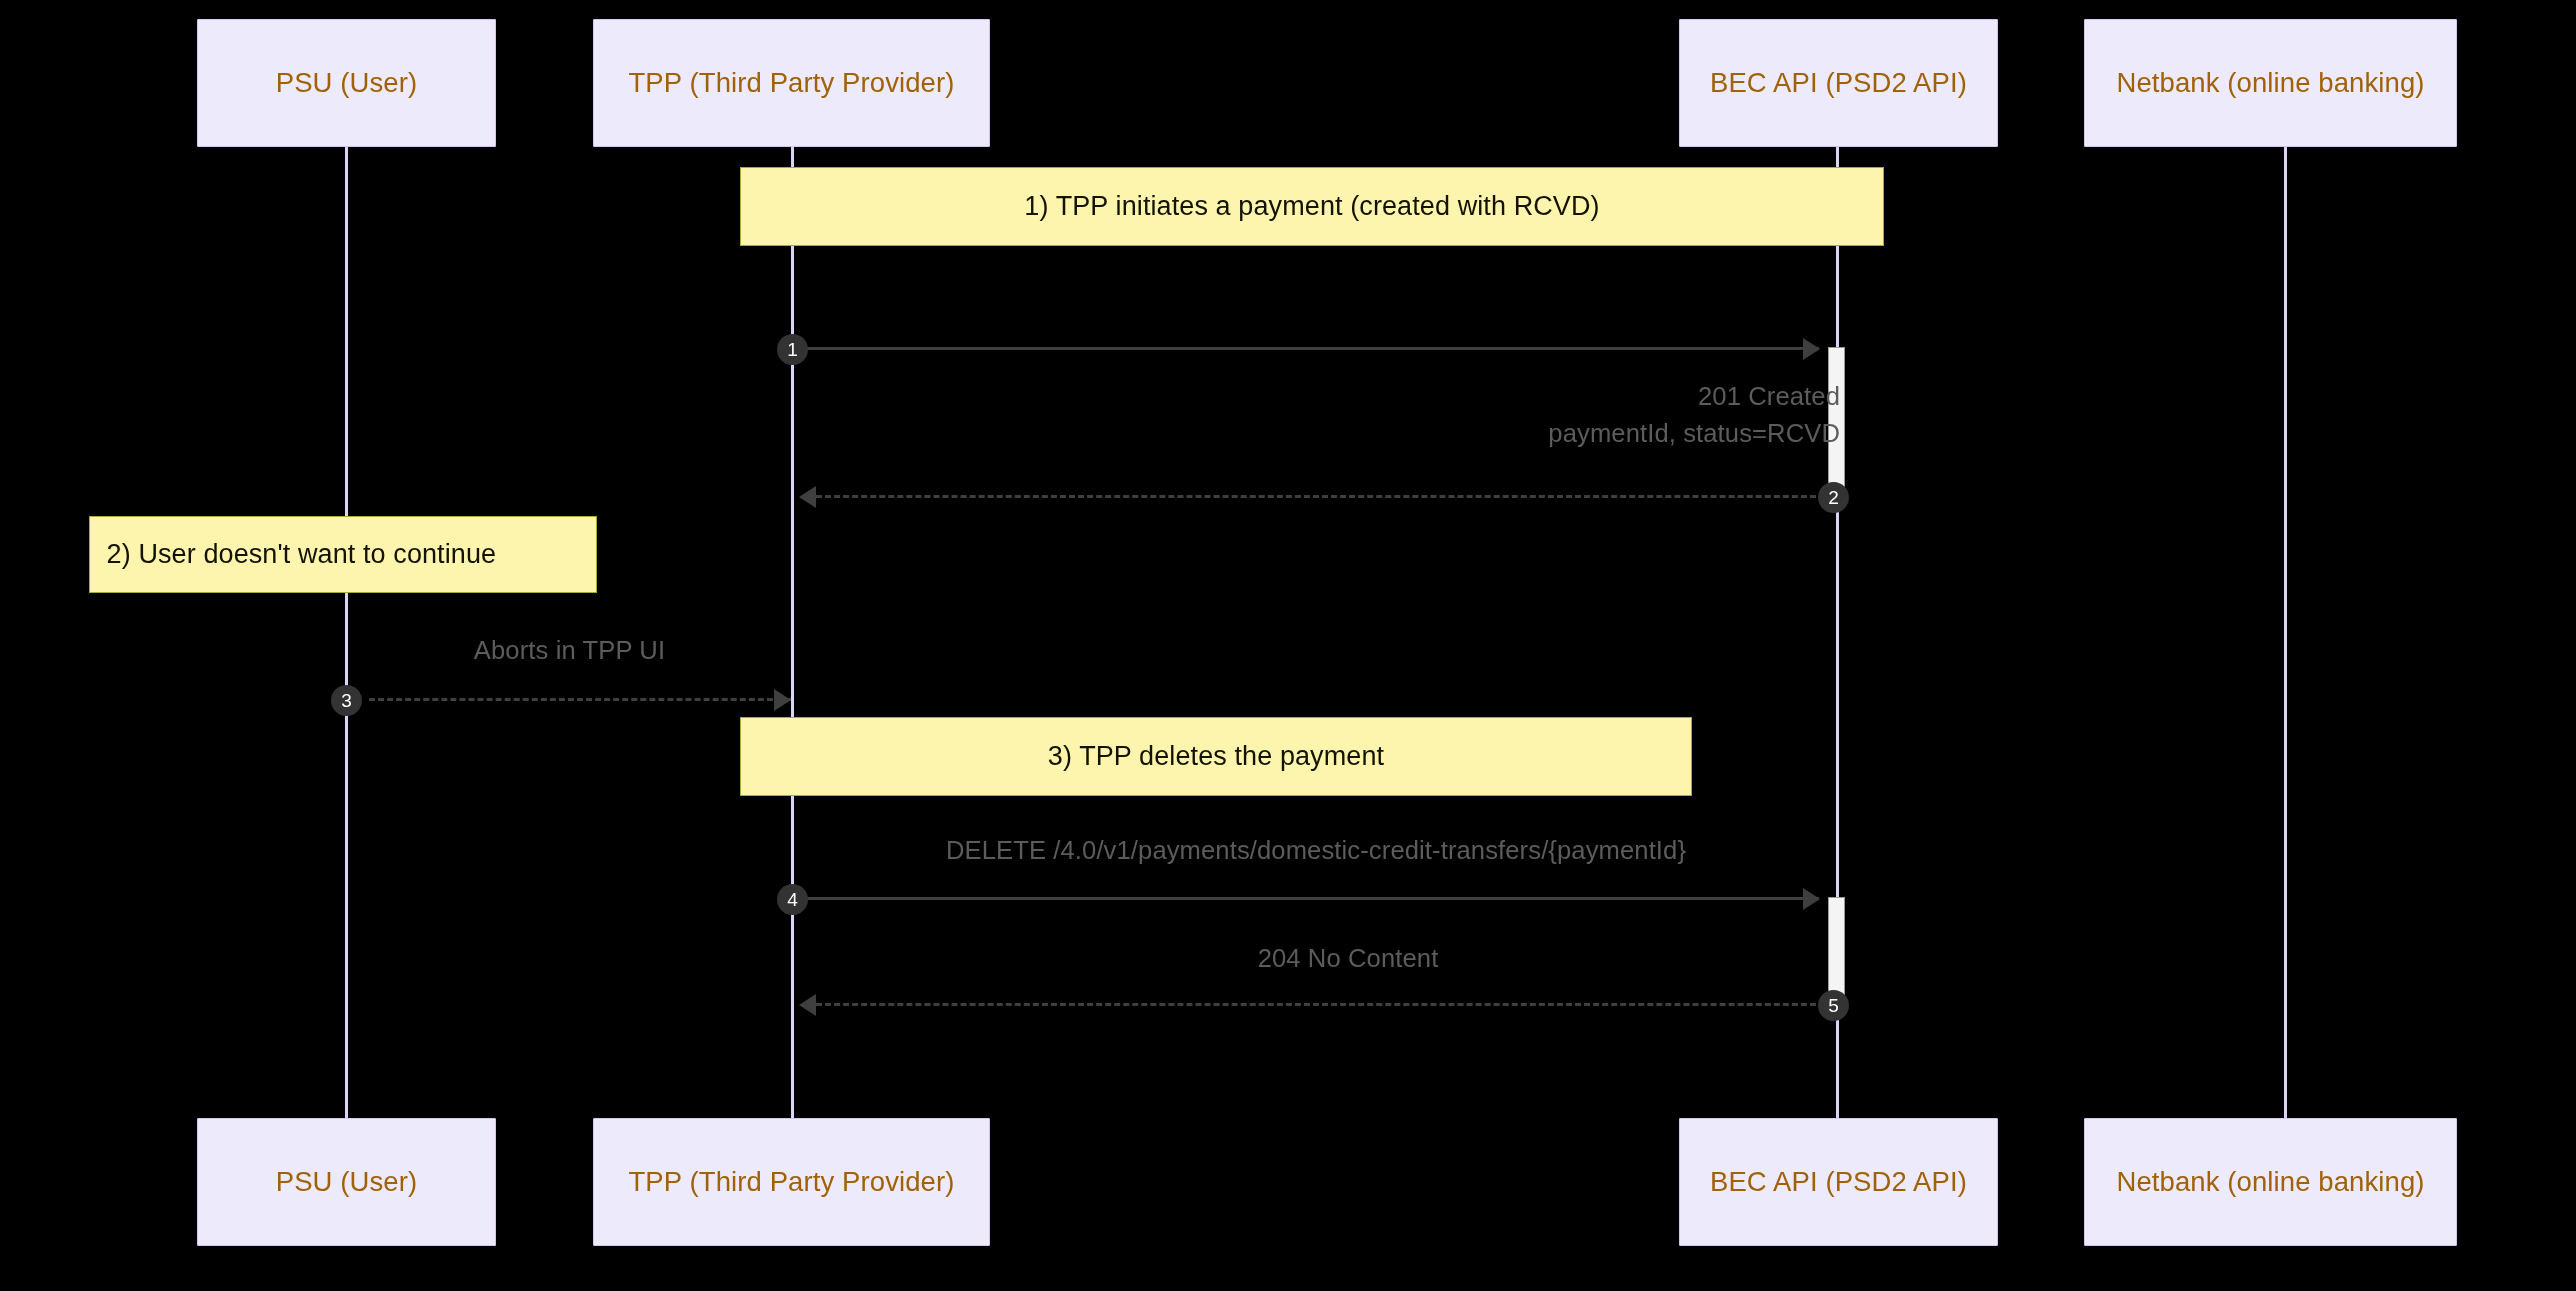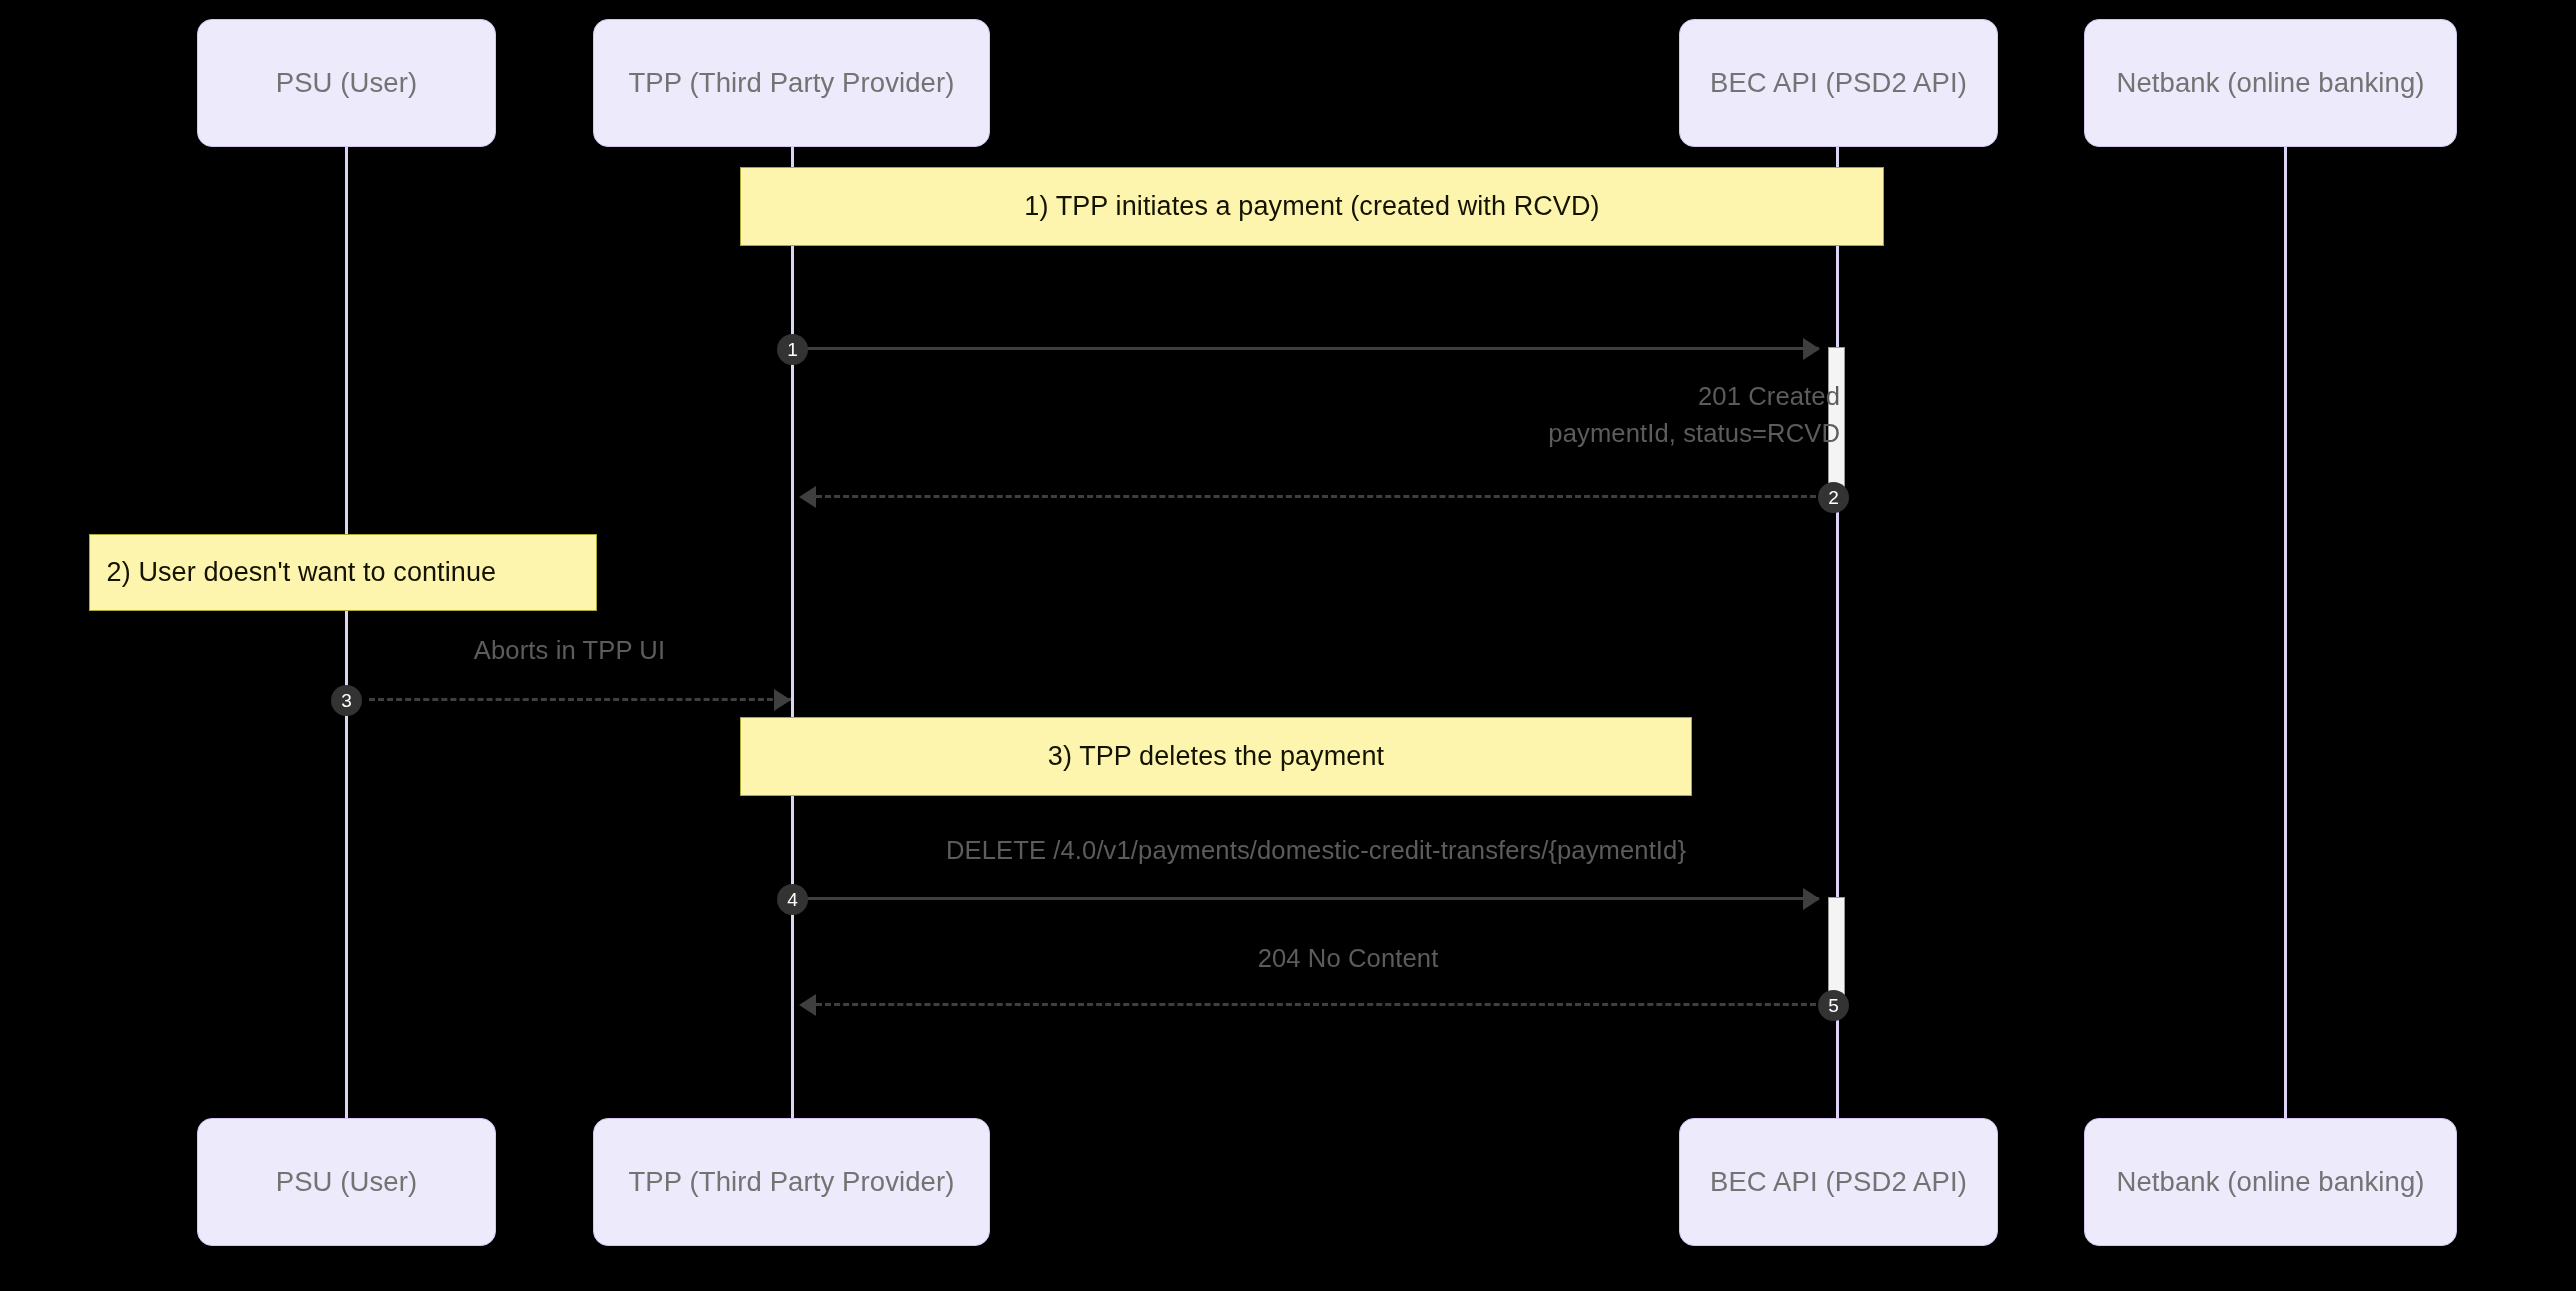--- a/index.html
+++ b/index.html
@@ -16,26 +16,26 @@
     height: 1292px;
     background: #000000;
     overflow: hidden;
   }
 
   
   .actor-box {
     position: absolute;
     background: #ECEAFB;
     border: 1.3px solid #D3C5F0;
-    border-radius: 15px;
+    border-radius: 1px;
     display: flex;
     align-items: center;
     justify-content: center;
     box-sizing: border-box;
-    color: #737373;
+    color: #a16207;
     font-size: 27.5px;
     font-weight: 400;
     letter-spacing: 0.1px;
     text-align: center;
     padding: 0 9px;
   }
 
   
   .lifeline {
     position: absolute;
@@ -58,21 +58,21 @@
     background: #FDF4AE;
     border: 1.9px solid #AAAA33;
     box-sizing: border-box;
     display: flex;
     align-items: center;
     color: #131300;
     font-size: 27px;
     letter-spacing: 0.1px;
   }
   .note.center { justify-content: center; }
-  .note.left   { justify-content: flex-start; padding-left: 16.6px; margin-top: 18px; }
+  .note.left   { justify-content: flex-start; padding-left: 16.6px; }
 
   
   .msg-line {
     position: absolute;
     height: 0;
     border-top: 3.2px solid #3f3f3f;
   }
   .msg-line.dashed {
     border-top: 3.2px dashed #3f3f3f;
   }

